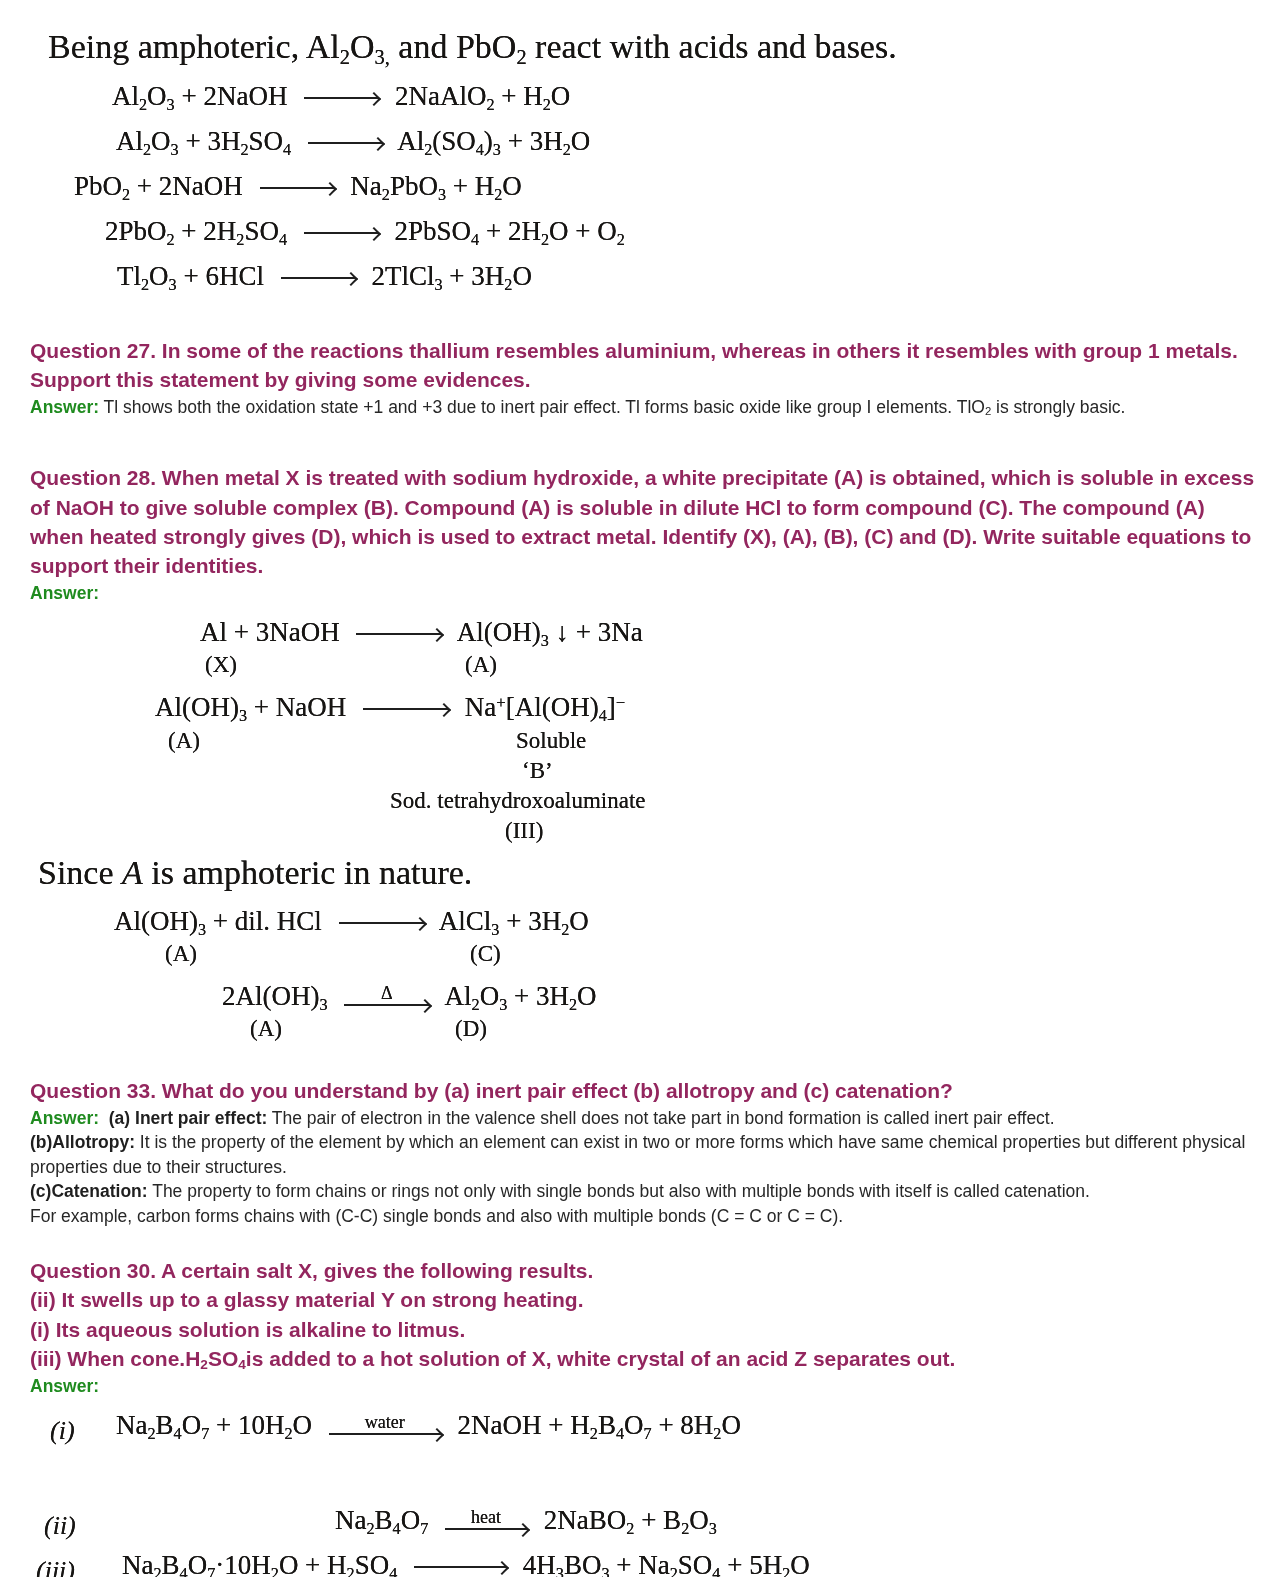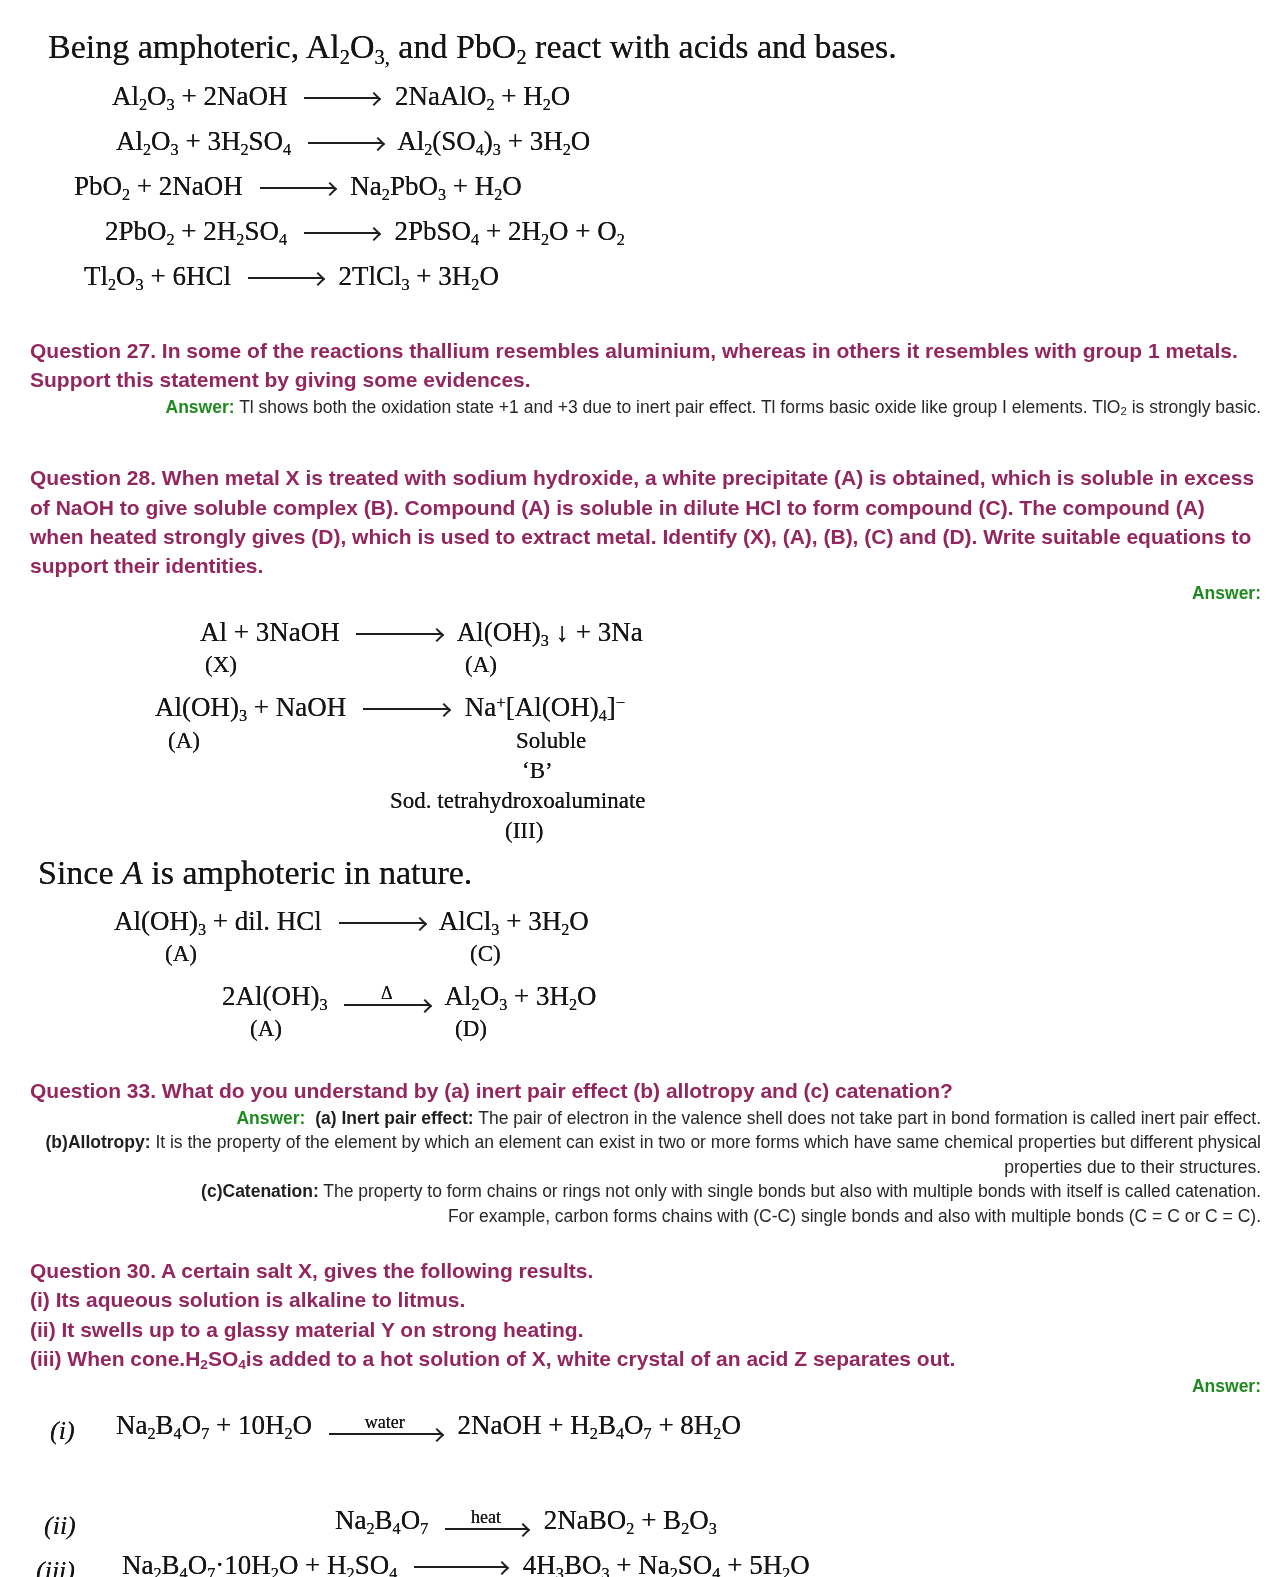--- a/index.html
+++ b/index.html
@@ -28,21 +28,21 @@
   .eqrow{position:relative;}
   .roman{position:absolute;top:8px;font-style:italic;font-size:26px;text-shadow:0 0 0.4px #1a1a1a;}
   
   .qa{margin:0 14px 0 30px;}
   .q p, p.q{
     margin:0;font-family:"Liberation Sans","DejaVu Sans",sans-serif;font-weight:bold;
     color:#93265e;font-size:21px;line-height:1.4;
   }
   .ans{
     margin:0;font-family:"Liberation Sans","DejaVu Sans",sans-serif;
-    color:#272727;font-size:17.5px;line-height:1.4;text-align:right;
+    color:#272727;font-size:17.5px;line-height:1.4;
   }
   .ans strong{font-weight:bold;color:#1f1f1f;}
   .ans-label{color:#1f8b1f;font-weight:bold;}
   .qa sub{font-size:65%;line-height:0;vertical-align:-0.2em;}
   em{font-style:italic;}
 </style>
 </head>
 <body>
 
 <div class="page">
@@ -54,21 +54,21 @@
         </span> 2NaAlO<sub>2</sub> + H<sub>2</sub>O</p>
     <p class="s-eq" style="margin-left:116px">Al<sub>2</sub>O<sub>3</sub> + 3H<sub>2</sub>SO<sub>4</sub> <span class="arr">
           <b style="width:74px"></b>
         </span> Al<sub>2</sub>(SO<sub>4</sub>)<sub>3</sub> + 3H<sub>2</sub>O</p>
     <p class="s-eq" style="margin-left:74px">PbO<sub>2</sub> + 2NaOH <span class="arr">
           <b style="width:74px"></b>
         </span> Na<sub>2</sub>PbO<sub>3</sub> + H<sub>2</sub>O</p>
     <p class="s-eq" style="margin-left:105px">2PbO<sub>2</sub> + 2H<sub>2</sub>SO<sub>4</sub> <span class="arr">
           <b style="width:74px"></b>
         </span> 2PbSO<sub>4</sub> + 2H<sub>2</sub>O + O<sub>2</sub></p>
-    <p class="s-eq" style="margin-left:84px">Tl<sub>2</sub>O<sub>3</sub> + 6HCl <span class="arr">
+    <p class="s-eq" style="margin-left:117px">Tl<sub>2</sub>O<sub>3</sub> + 6HCl <span class="arr">
           <b style="width:74px"></b>
         </span> 2TlCl<sub>3</sub> + 3H<sub>2</sub>O</p>
   </section>
 
   <section class="qa" style="margin-top:42px">
     <p class="q">Question 27. In some of the reactions thallium resembles aluminium, whereas in others it resembles with group 1 metals. Support this statement by giving some evidences.</p>
     <p class="ans"><span class="ans-label">Answer:</span> <span>Tl shows both the oxidation state +1 and +3 due to inert pair effect. Tl forms basic oxide like group I elements. TlO<sub>2</sub> is strongly basic.</span></p>
   </section>
 
   <section class="qa" style="margin-top:44px">
@@ -121,22 +121,22 @@
   <section class="qa" style="margin-top:32px">
     <p class="q">Question 33. What do you understand by (a) inert pair effect (b) allotropy and (c) catenation?</p>
     <p class="ans"><span class="ans-label">Answer:</span>&nbsp; <span><strong>(a) Inert pair effect:</strong> The pair of electron in the valence shell does not take part in bond formation is called inert pair effect.</span></p>
     <p class="ans"><strong>(b)Allotropy:</strong> It is the property of the element by which an element can exist in two or more forms which have same chemical properties but different physical properties due to their structures.</p>
     <p class="ans"><strong>(c)Catenation:</strong> The property to form chains or rings not only with single bonds but also with multiple bonds with itself is called catenation.</p>
     <p class="ans">For example, carbon forms chains with (C-C) single bonds and also with multiple bonds (C = C or C = C).</p>
   </section>
 
   <section class="qa" style="margin-top:28px">
     <p class="q">Question 30. A certain salt X, gives the following results.</p>
+    <p class="q">(ii) It swells up to a glassy material Y on strong heating.</p>
     <p class="q">(i) Its aqueous solution is alkaline to litmus.</p>
-    <p class="q">(ii) It swells up to a glassy material Y on strong heating.</p>
     <p class="q">(iii) When cone.H<sub>2</sub>SO<sub>4</sub>is added to a hot solution of X, white crystal of an acid Z separates out.</p>
     <p class="ans"><span class="ans-label">Answer:</span></p>
   </section>
 
   <section class="scan">
     <div class="eqrow" style="margin-top:10px">
       <span class="roman" style="left:50px">(i)</span>
       <p class="s-eq" style="margin-left:116px">Na<sub>2</sub>B<sub>4</sub>O<sub>7</sub> + 10H<sub>2</sub>O <span class="arr">
             <i>water</i>
             <b style="width:112px"></b>

